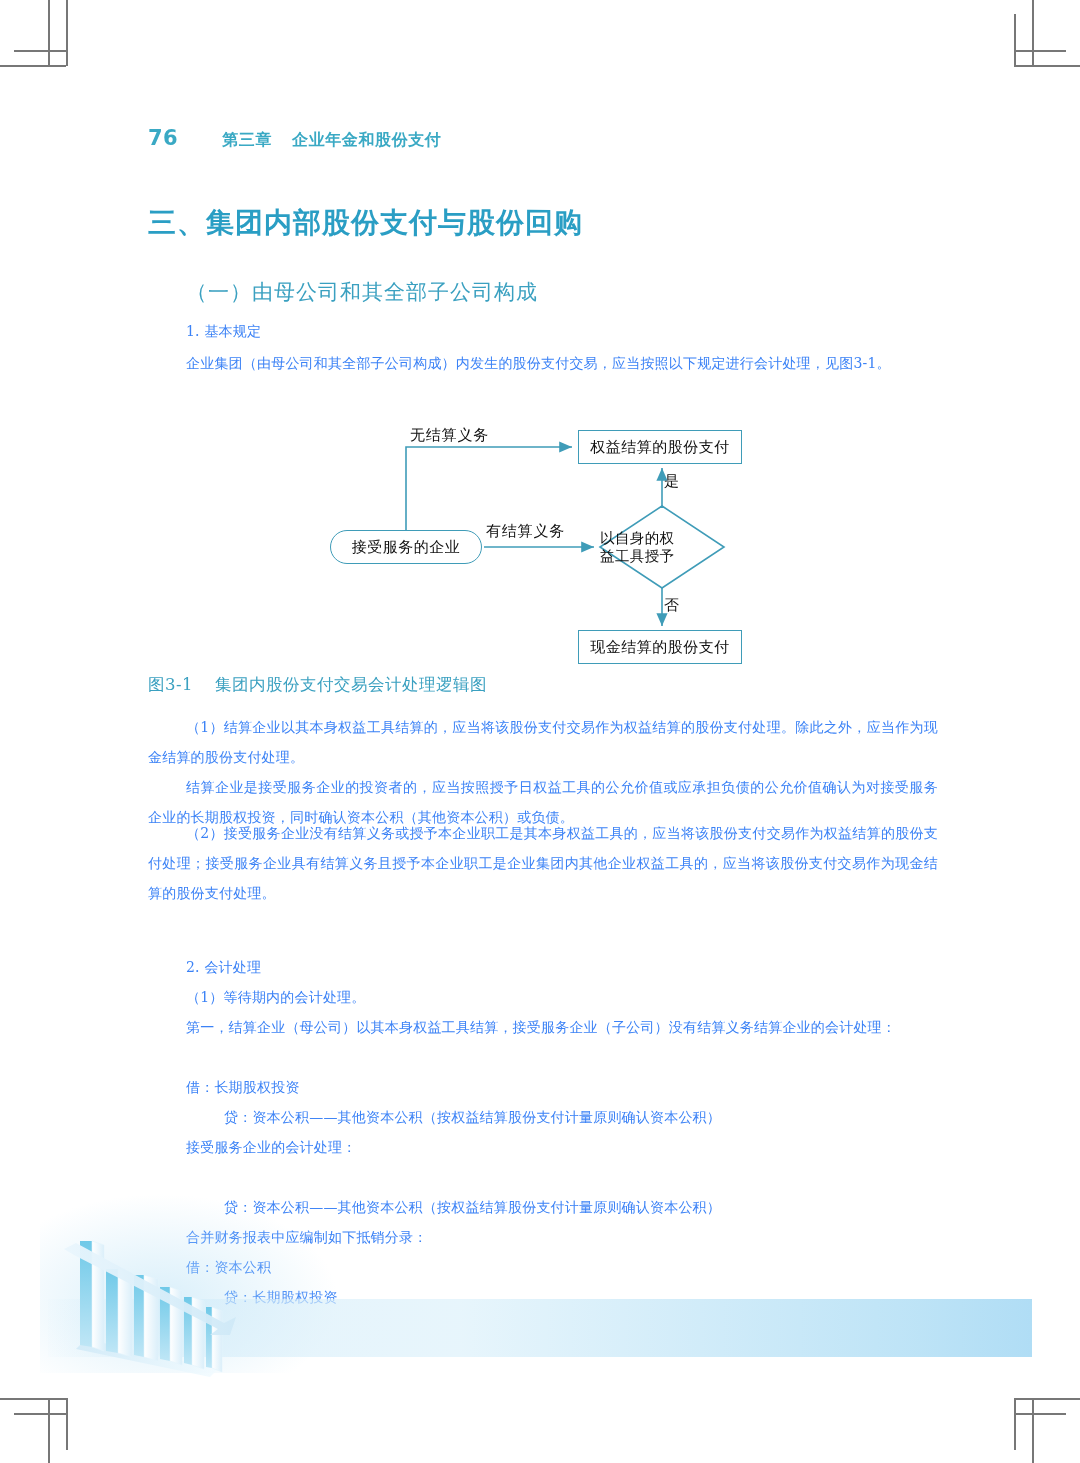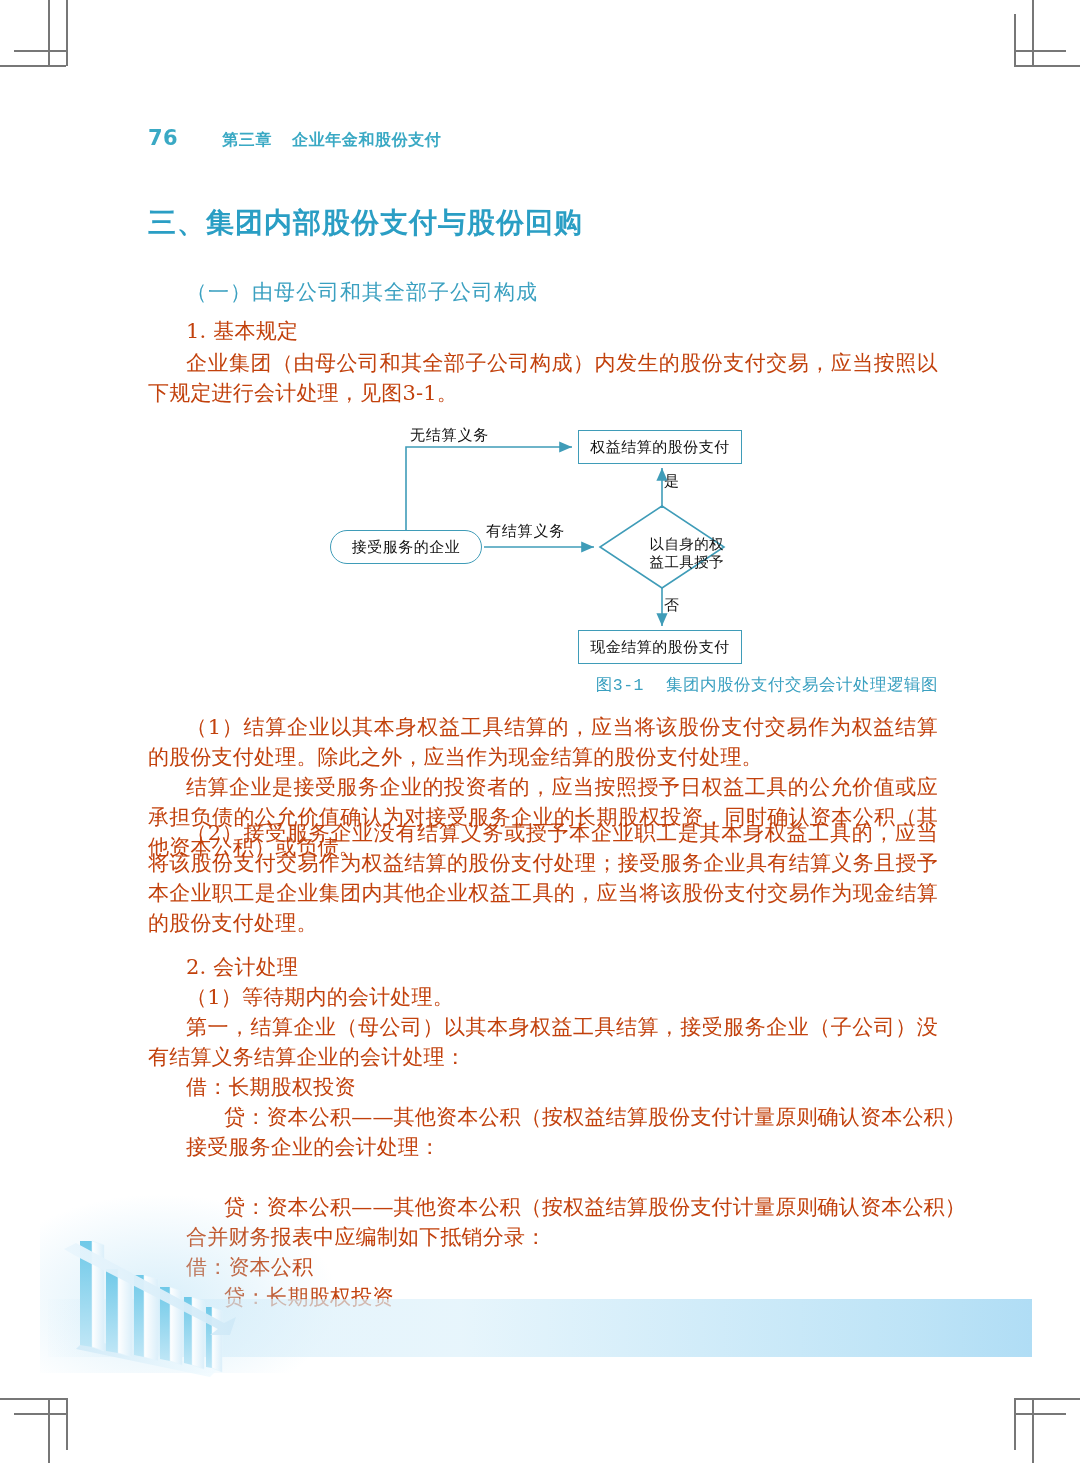--- a/index.html
+++ b/index.html
@@ -77,22 +77,22 @@
     font-weight: 400;
     color: #3aa0c0;
     letter-spacing: 1px;
     font-family: "DejaVu Serif", "Liberation Serif", serif;
   }
 
   .body-text {
     position: absolute;
     left: 148px;
     width: 790px;
-    color: #c2410c;
-    font-size: 21px;
+    color: #3b82f6;
+    font-size: 14px;
     line-height: 30px;
     letter-spacing: .2px;
     text-align: justify;
   }
   .indent-1 { text-indent: 38px; }
   .indent-05 { padding-left: 38px; }
   .indent-2 { padding-left: 76px; }
 
   
   .figure-wrap {
@@ -100,25 +100,24 @@
     left: 148px;
     top: 418px;
     width: 790px;
     height: 280px;
   }
   .fig-caption {
     position: absolute;
     left: 0;
     top: 256px;
     width: 790px;
-    text-align: right;
+    text-align: left;
     color: #3aa0c0;
     font-size: 16.5px;
     letter-spacing: .5px;
-    font-family: Liberation Mono, monospace;
   }
   .fig-caption .cap-num { margin-right: 22px; }
 
   .node {
     position: absolute;
     box-sizing: border-box;
     display: flex;
     align-items: center;
     justify-content: center;
     background: #ffffff;
@@ -137,25 +136,25 @@
 
   .diamond-wrap {
     position: absolute;
     left: 452px;
     top: 88px;
     width: 124px;
     height: 82px;
   }
   .diamond-wrap .dtext {
     position: absolute;
-    left: 0; top: 6px;
+    left: 0; top: 0;
     width: 124px; height: 82px;
     display: flex;
     align-items: center;
-    justify-content: flex-end;
+    justify-content: flex-start;
     text-align: center;
     font-size: 14.5px;
     line-height: 18px;
     letter-spacing: .4px;
     color: #111;
   }
 
   .edge-label {
     position: absolute;
     font-size: 15px;

